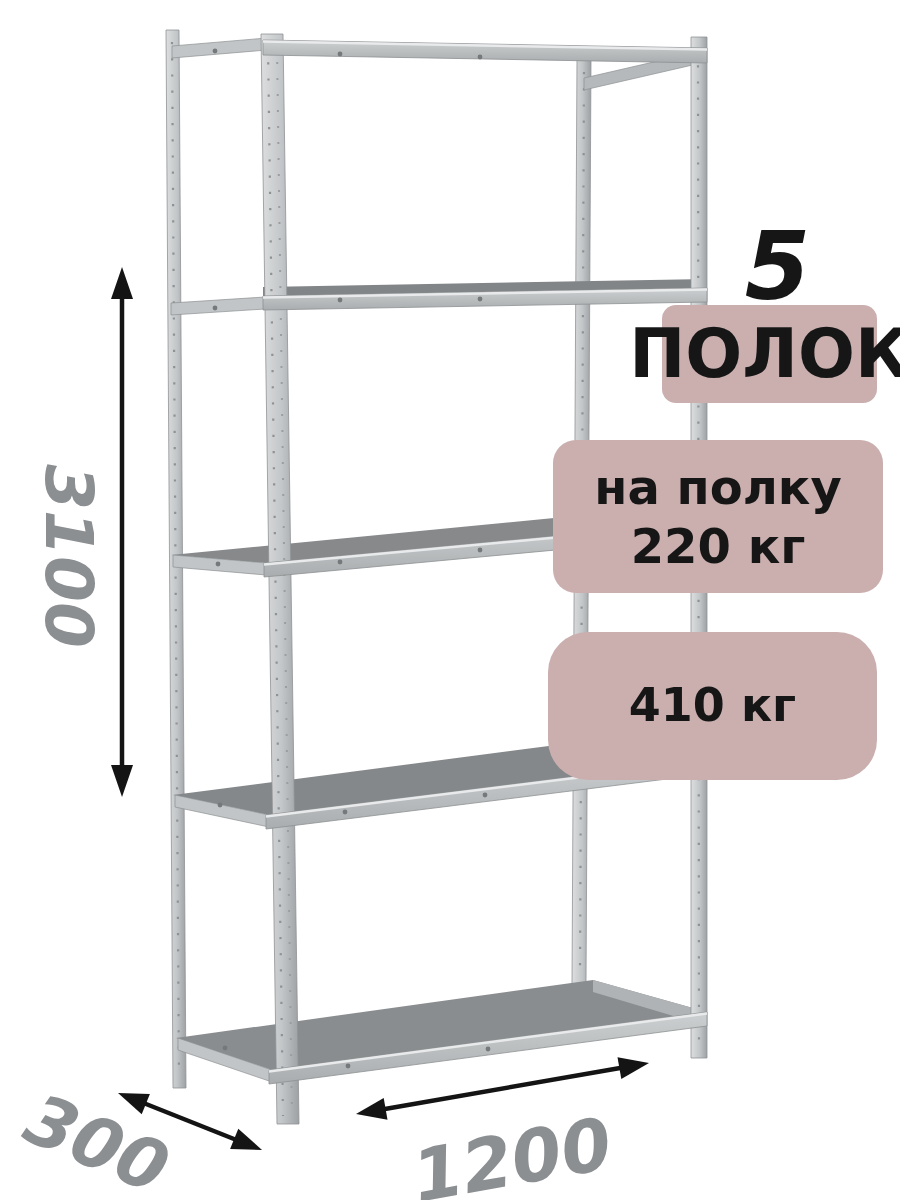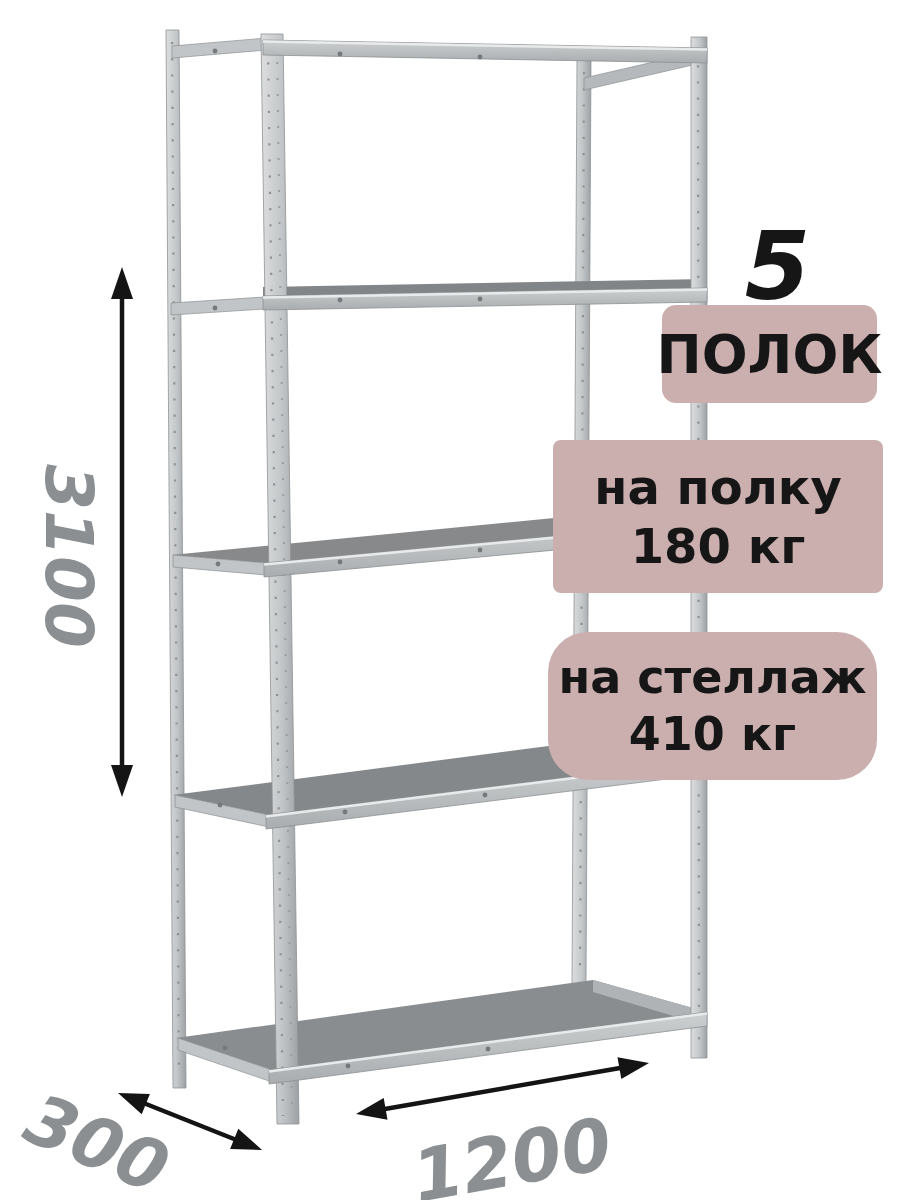--- a/index.html
+++ b/index.html
@@ -10,22 +10,22 @@
   }
   #stage{position:absolute;left:0;top:0;width:900px;height:1200px;}
   svg{position:absolute;left:0;top:0;}
   .badge{
     position:absolute;
     background:var(--badge-bg,#cbafaf);
     color:var(--text,#161616);
     display:flex;flex-direction:column;align-items:center;justify-content:center;
     font-weight:700;text-align:center;
   }
-  .badge-count{left:662px;top:305px;width:215px;height:98px;border-radius:14px;font-size:54px;}
-  .badge-shelf{left:553px;top:440px;width:330px;height:153px;border-radius:8px;font-size:48px;line-height:1.22;}
+  .badge-count{left:662px;top:305px;width:215px;height:98px;border-radius:14px;font-size:67px;}
+  .badge-shelf{left:553px;top:440px;width:330px;height:153px;border-radius:23px;font-size:48px;line-height:1.22;}
   .badge-rack{left:548px;top:632px;width:329px;height:148px;border-radius:40px;font-size:46px;line-height:1.24;}
   .big-number{
     position:absolute;left:725px;top:220px;width:105px;height:95px;
     color:var(--text,#161616);
     font-size:94px;font-weight:700;font-style:italic;line-height:1;text-align:center;
   }
   .dim{
     position:absolute;display:flex;align-items:center;justify-content:center;
     color:var(--dimension-text,#8b8f92);
     font-style:italic;font-weight:600;
@@ -151,25 +151,24 @@
   </svg>
 
   <div class="big-number">5</div>
 
   <div class="badge badge-count">
     <span>ПОЛОК</span>
   </div>
 
   <div class="badge badge-shelf">
     <span>на полку</span>
-    <span>180 кг</span>
+    <span>220 кг</span>
   </div>
 
   <div class="badge badge-rack">
-    <span>на стеллаж</span>
     <span>410 кг</span>
   </div>
 
   <div class="dim dim-height">3100</div>
   <div class="dim dim-depth">300</div>
   <div class="dim dim-width">1200</div>
 
 </div>
 
 </body></html>

